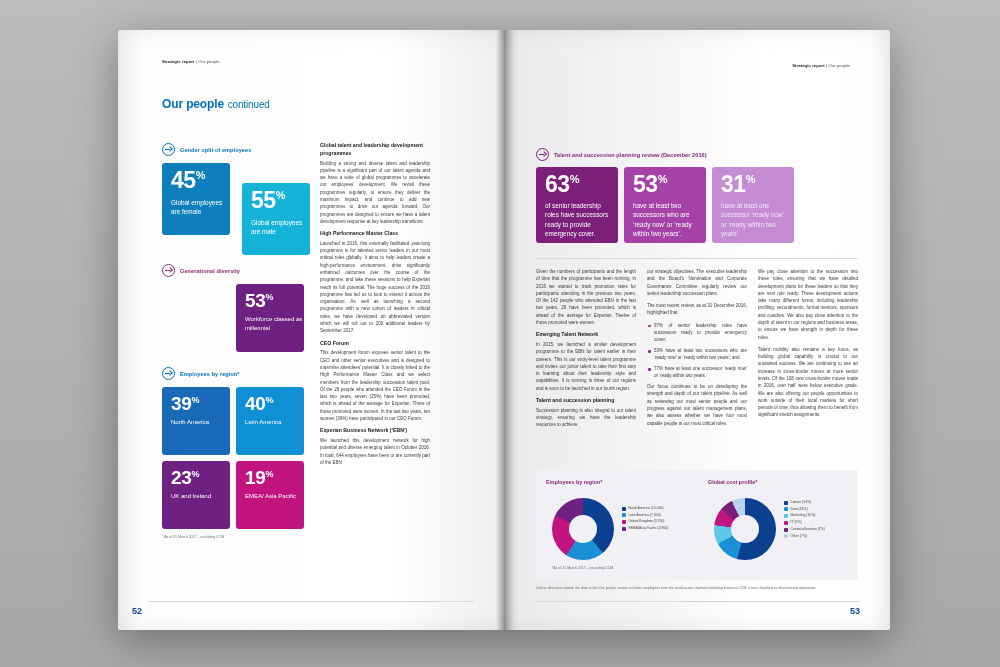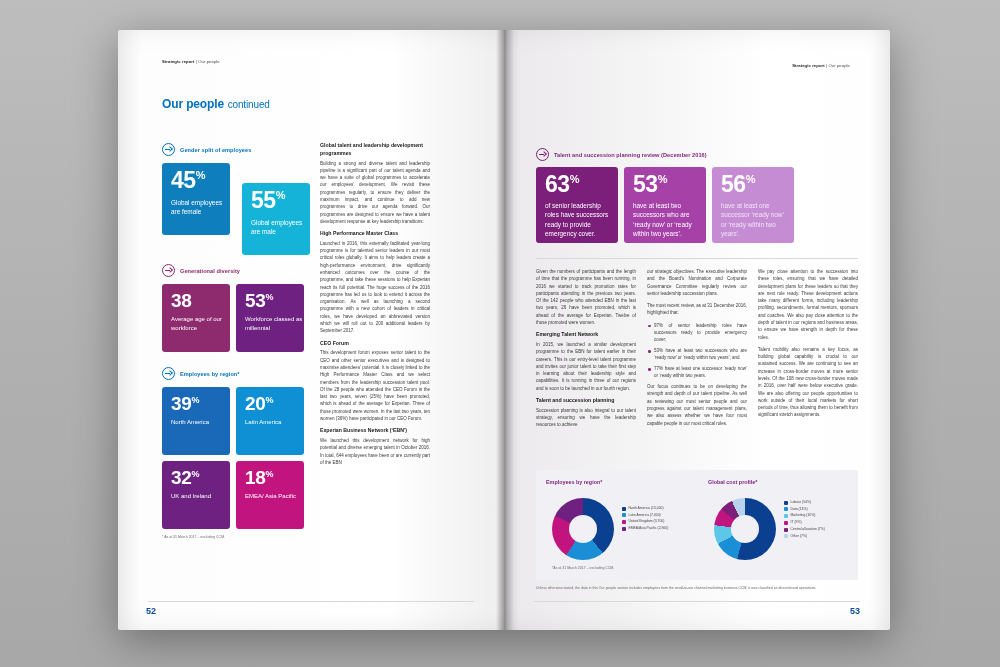--- a/index.html
+++ b/index.html
@@ -87,66 +87,62 @@
       <div class="tile" style="left:124px;top:133px;width:68px;height:72px;background:#16b3d8;margin-top:20px;">
         <div class="num"><span>55</span><i>%</i></div>
         <div class="cap">Global employees are male</div>
       </div>
 
       <div class="sechead" style="left:44px;top:234px;color:#8e2a6e;">
         <span class="arrow"></span>
         <span class="lbl">Generational diversity</span>
       </div>
 
-      <div class="tile sm" style="left:44px;top:254px;width:68px;height:68px;background:#8e2a6e;">
-        <div class="num"><span>38</span><i></i></div>
-        <div class="cap">Average age of our workforce</div>
-      </div>
       <div class="tile sm" style="left:118px;top:254px;width:68px;height:68px;background:#6e2180;">
         <div class="num"><span>53</span><i>%</i></div>
         <div class="cap">Workforce classed as millennial</div>
       </div>
 
       <div class="sechead" style="left:44px;top:337px;color:#0072bc;">
         <span class="arrow"></span>
         <span class="lbl">Employees by region*</span>
       </div>
 
       <div class="tile sm" style="left:44px;top:357px;width:68px;height:68px;background:#1a69b8;">
         <div class="num"><span>39</span><i>%</i></div>
         <div class="cap">North America</div>
       </div>
       <div class="tile sm" style="left:118px;top:357px;width:68px;height:68px;background:#0f8fd4;">
-        <div class="num"><span>20</span><i>%</i></div>
+        <div class="num"><span>40</span><i>%</i></div>
         <div class="cap">Latin America</div>
       </div>
       <div class="tile sm" style="left:44px;top:431px;width:68px;height:68px;background:#6e2180;">
-        <div class="num"><span>32</span><i>%</i></div>
+        <div class="num"><span>23</span><i>%</i></div>
         <div class="cap">UK and Ireland</div>
       </div>
       <div class="tile sm" style="left:118px;top:431px;width:68px;height:68px;background:#c2147f;">
-        <div class="num"><span>18</span><i>%</i></div>
+        <div class="num"><span>19</span><i>%</i></div>
         <div class="cap">EMEA/ Asia Pacific</div>
       </div>
 
       <div class="fn" style="position:absolute;left:44px;top:505px;width:130px;">* As at 31 March 2017 – excluding CCM.</div>
 
       <div class="col" style="left:202px;top:112px;width:110px;">
         <p class="ch">Global talent and leadership development programmes</p>
         <p class="cp">Building a strong and diverse talent and leadership pipeline is a significant part of our talent agenda and we have a suite of global programmes to accelerate our employees’ development. We revisit these programmes regularly, to ensure they deliver the maximum impact, and continue to add new programmes to drive our agenda forward. Our programmes are designed to ensure we have a talent development response at key leadership transitions:</p>
         <p class="ch">High Performance Master Class</p>
         <p class="cp">Launched in 2016, this externally facilitated year-long programme is for talented senior leaders in our most critical roles globally. It aims to help leaders create a high-performance environment, drive significantly enhanced outcomes over the course of the programme, and take these sessions to help Experian reach its full potential. The huge success of the 2016 programme has led us to look to extend it across the organisation. As well as launching a second programme with a new cohort of leaders in critical roles, we have developed an abbreviated version which we will roll out to 200 additional leaders by September 2017.</p>
         <p class="ch">CEO Forum</p>
         <p class="cp">This development forum exposes senior talent to the CEO and other senior executives and is designed to maximise attendees’ potential. It is closely linked to the High Performance Master Class and we select members from the leadership succession talent pool. Of the 28 people who attended the CEO Forum in the last two years, seven (25%) have been promoted, which is ahead of the average for Experian. Three of those promoted were women. In the last two years, ten women (36%) have participated in our CEO Forum.</p>
         <p class="ch">Experian Business Network (‘EBN’)</p>
         <p class="cp">We launched this development network for high potential and diverse emerging talent in October 2016. In total, 644 employees have been or are currently part of the EBN</p>
       </div>
 
       <div class="rule" style="left:30px;bottom:28px;width:326px;"></div>
-      <div class="folio" style="left:28px;">52</div>
+      <div class="folio" style="left:14px;">52</div>
     </div>
 
     <div class="page right">
 
       <div class="runhead" style="right:40px;top:33px;text-align:right;">
         <b>Strategic report</b><span> | Our people</span>
       </div>
 
       <div class="sechead" style="left:32px;top:118px;color:#7b1f7b;">
         <span class="arrow"></span>
@@ -155,21 +151,21 @@
 
       <div class="tile" style="left:32px;top:137px;width:82px;height:76px;background:#7b1f7b;">
         <div class="num"><span>63</span><i>%</i></div>
         <div class="cap" style="top:34px;width:66px;">of senior leadership roles have successors ready to provide emergency cover.</div>
       </div>
       <div class="tile" style="left:120px;top:137px;width:82px;height:76px;background:#a641a8;">
         <div class="num"><span>53</span><i>%</i></div>
         <div class="cap" style="top:34px;width:66px;">have at least two successors who are ‘ready now’ or ‘ready within two years’.</div>
       </div>
       <div class="tile" style="left:208px;top:137px;width:82px;height:76px;background:#c58cd4;">
-        <div class="num"><span>56</span><i>%</i></div>
+        <div class="num"><span>31</span><i>%</i></div>
         <div class="cap" style="top:34px;width:66px;color:#f3e4f7;">have at least one successor ‘ready now’ or ‘ready within two years’.</div>
       </div>
 
       <div class="rule" style="left:32px;top:228px;width:322px;"></div>
 
       <div class="col" style="left:32px;top:238px;width:100px;">
         <p class="cp">Given the numbers of participants and the length of time that the programme has been running, in 2016 we started to track promotion rates for participants attending in the previous two years. Of the 142 people who attended EBN in the last two years, 26 have been promoted, which is ahead of the average for Experian. Twelve of those promoted were women.</p>
         <p class="ch">Emerging Talent Network</p>
         <p class="cp">In 2015, we launched a similar development programme to the EBN for talent earlier in their careers. This is our entry-level talent programme and invites our junior talent to take their first step in learning about their leadership style and capabilities. It is running in three of our regions and is soon to be launched in our fourth region.</p>
         <p class="ch">Talent and succession planning</p>

